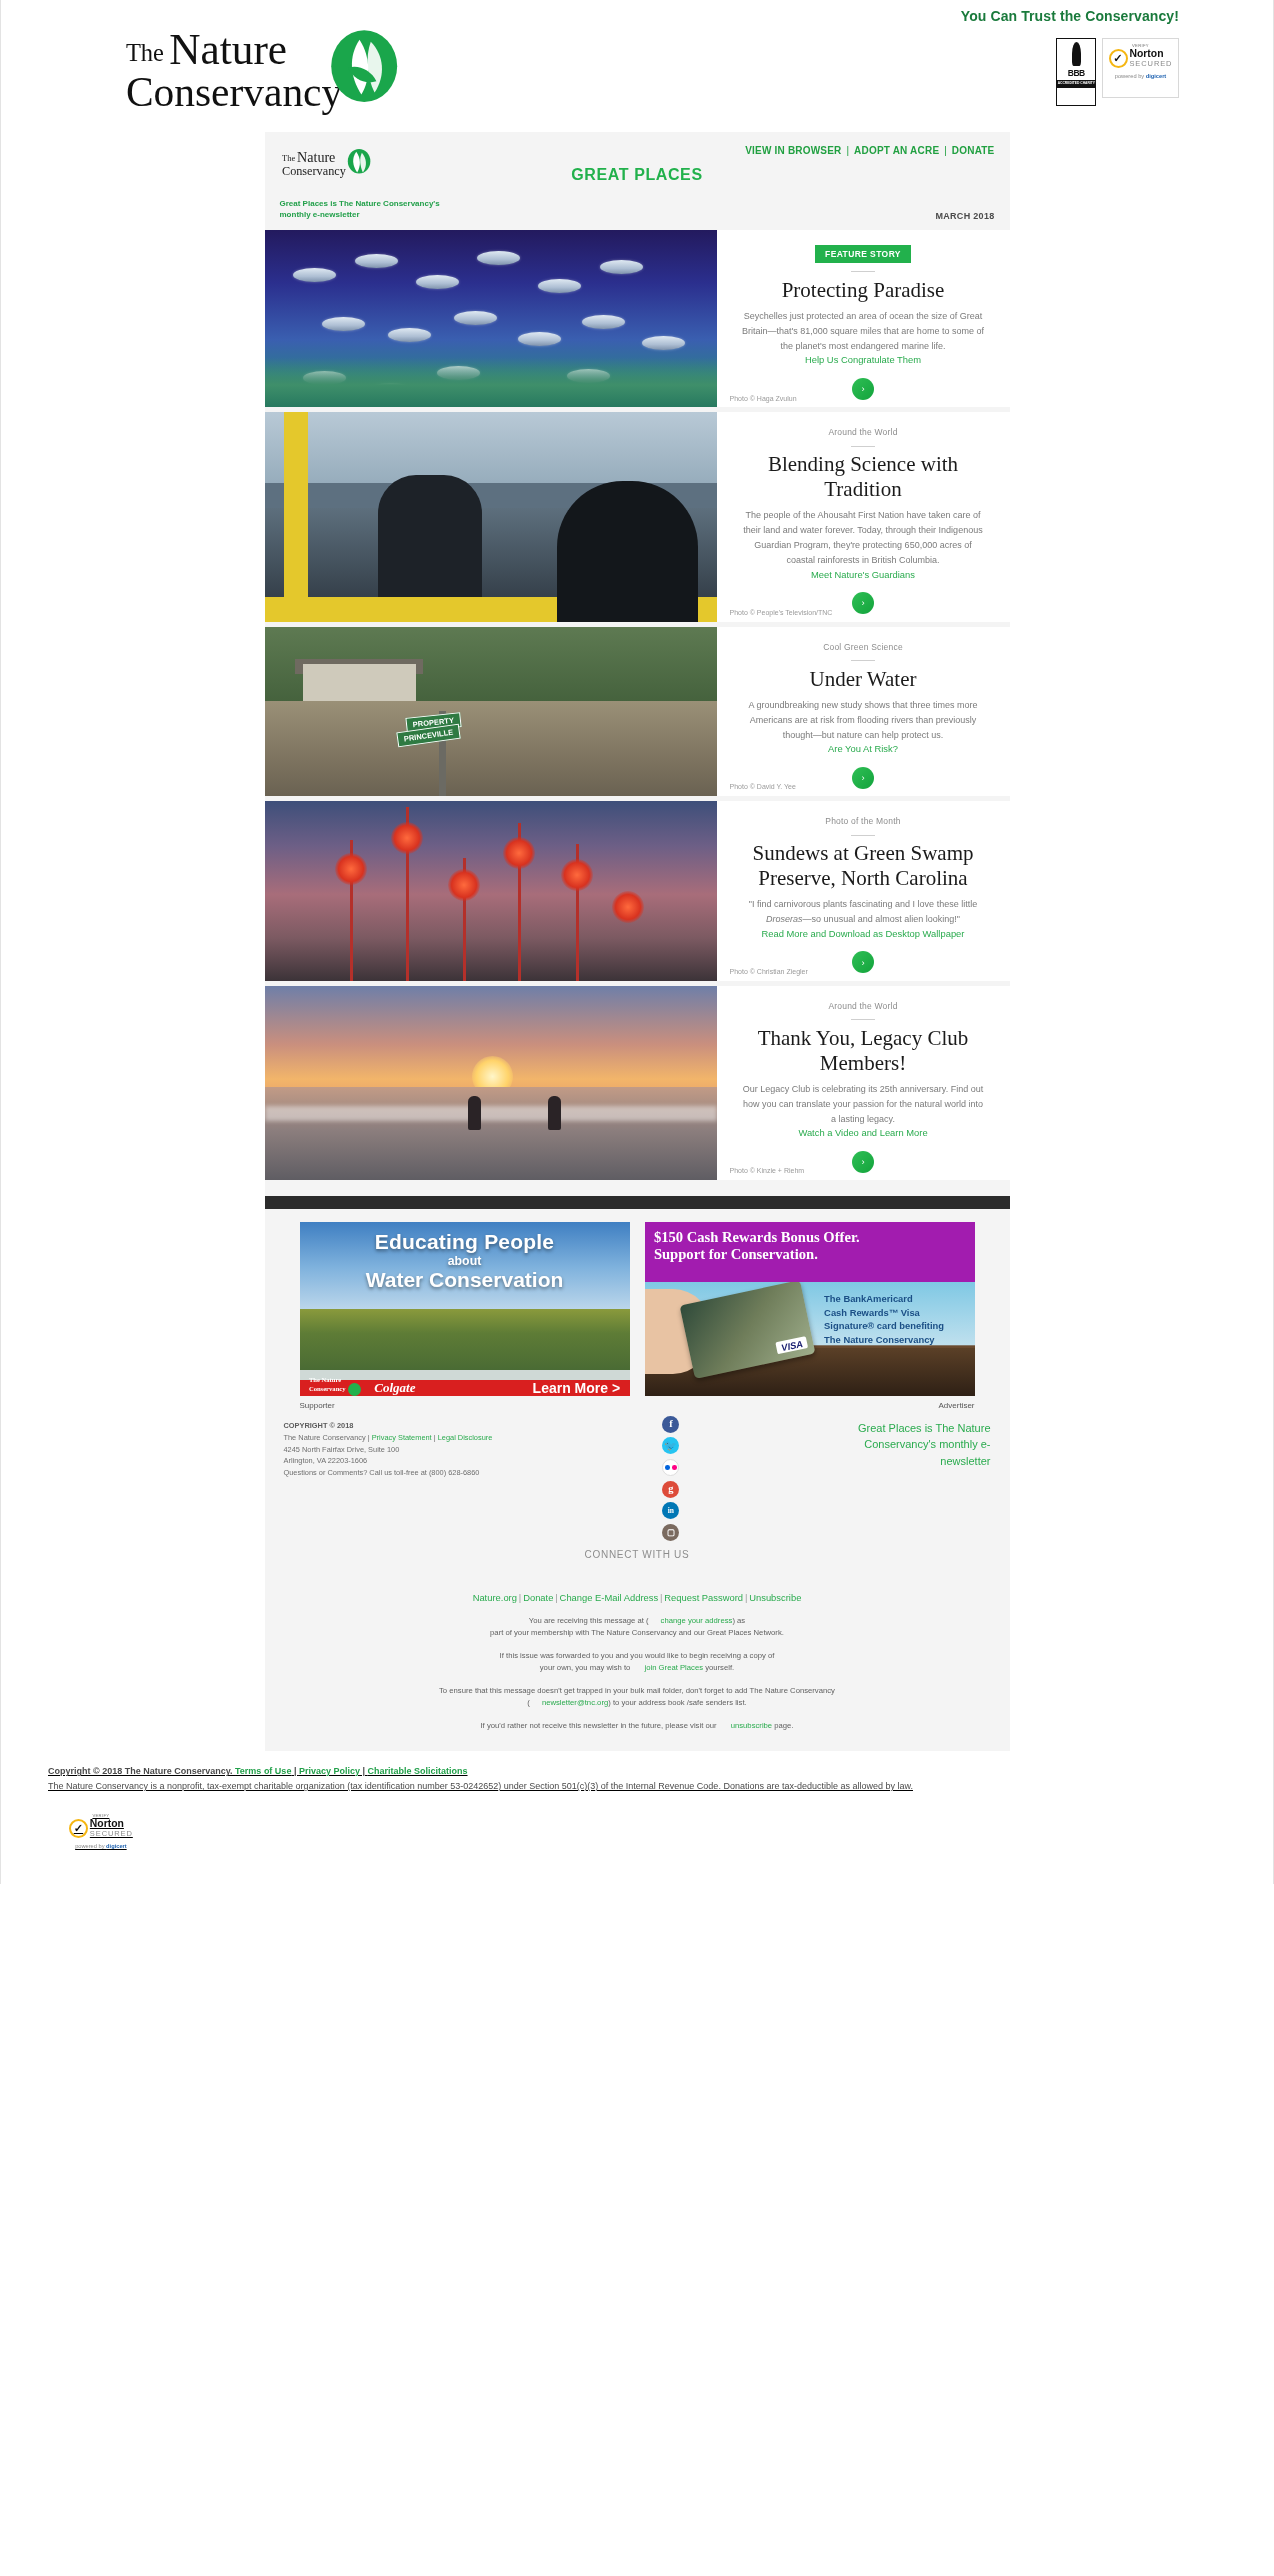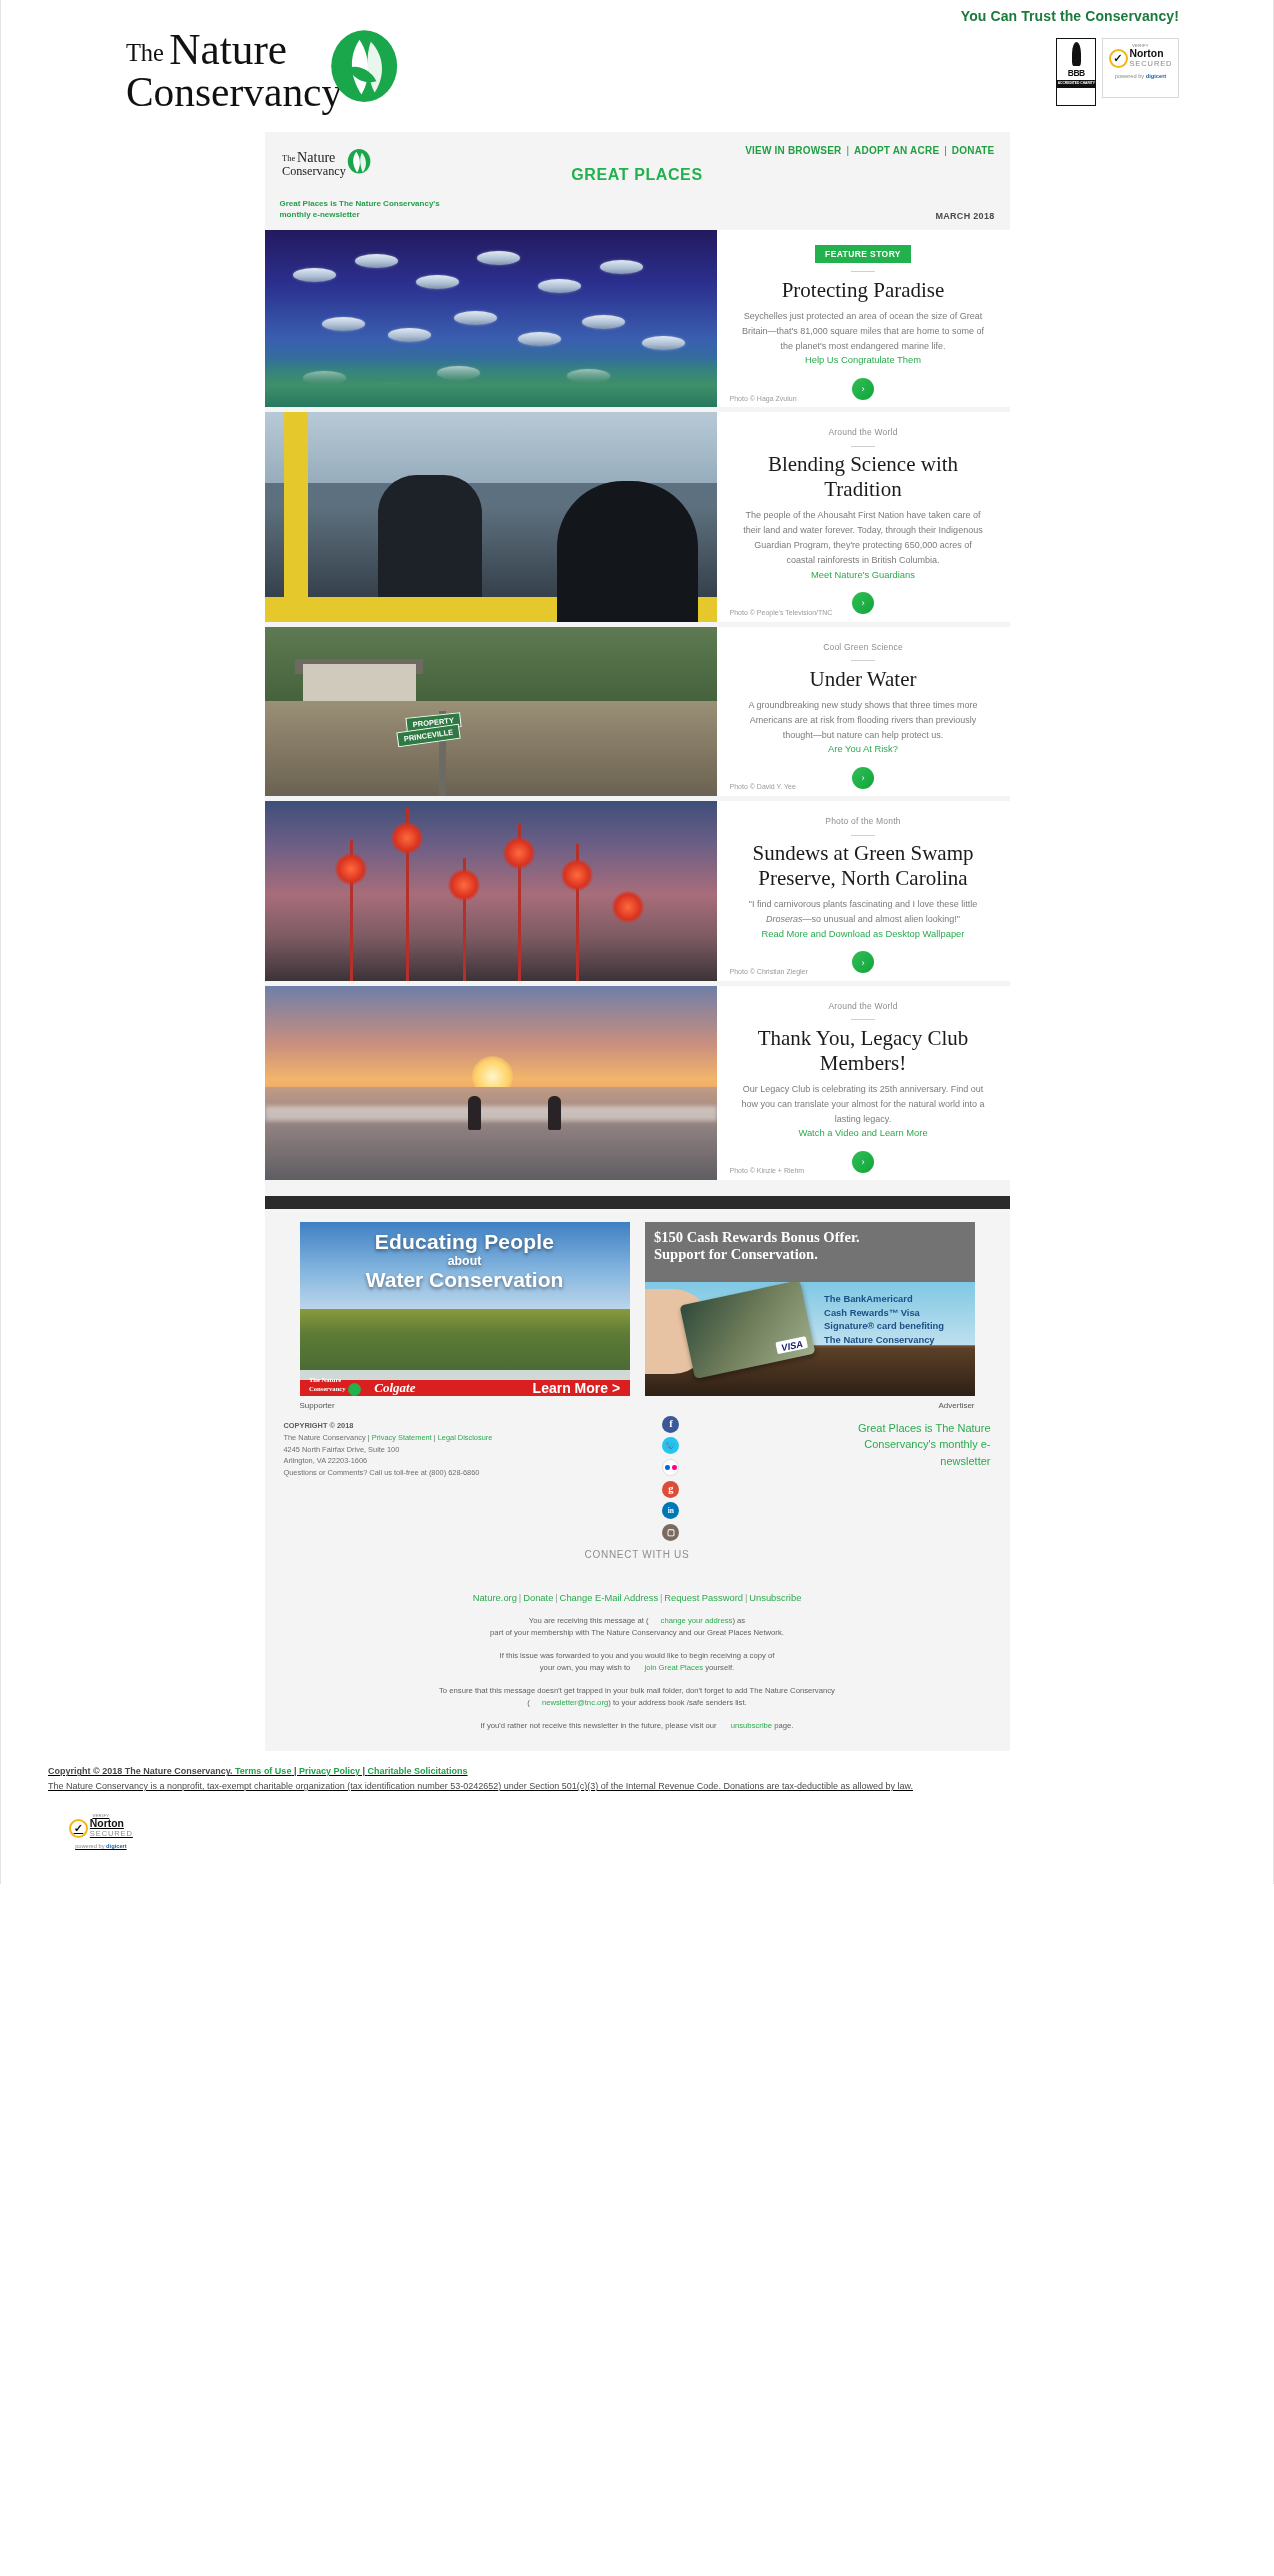--- a/index.html
+++ b/index.html
@@ -180,21 +180,21 @@
   .ad1-l3 { font-size:21px; font-weight:bold; }
   .ad1-bar {
     position:absolute; left:0; right:0; bottom:0; height:16px; background:#d91f1f;
     display:flex; align-items:flex-end; padding: 0 9.4px; gap: 13px;
   }
   .ad1-tnc { color:#fff; font-size:6.6px; font-weight:bold; line-height:1.05; font-family:"Liberation Serif", serif; }
   .ad1-globe { width:13px; height:13px; border-radius:50%; background:#22b14c; display:inline-block; vertical-align:middle; margin-left:2.8px;}
   .ad1-colgate { color:#fff; font-size:13px; font-weight:bold; font-style:italic; font-family:"Liberation Serif", serif; }
   .ad1-learn { color:#fff; font-size:14px; font-weight:bold; margin-left:auto; }
 
-  .ad2-top { position:absolute; top:0; left:0; right:0; height:34%; background:#737373; }
+  .ad2-top { position:absolute; top:0; left:0; right:0; height:34%; background:#a21caf; }
   .ad2-h1 { color:#fff; font-size:14.6px; font-weight:bold; font-family:"Liberation Serif", serif; padding: 6.6px 9.4px 0 9.4px; line-height:1.18; }
   .ad2-mid { position:absolute; top:34%; left:0; right:0; bottom:0; background: linear-gradient(180deg,#7fc8e4 0%,#bfe0ee 55%,#6b4b30 56%,#3c2a1b 100%); }
   .ad2-copy { position:absolute; right:9.4px; top:40%; width:141px; color:#1b4f86; font-size:9.4px; font-weight:bold; line-height:1.45; }
   .ad2-card {
     position:absolute; left:41px; top:40%; width:123px; height:75px; border-radius:4.7px;
     background: linear-gradient(135deg,#2f4a3a,#6f7d5a 50%,#9fae8c); transform: rotate(-12deg);
     box-shadow: 0 2.8px 5.7px rgba(0,0,0,.35);
   }
   .ad2-visa { position:absolute; right:5.7px; bottom:6.6px; background:#fff; color:#1a1f71; font-size:9.4px; font-weight:bold; font-style:italic; padding:0.9px 4.7px; border-radius:1.9px; }
   .ad2-hand { position:absolute; left:0; top:38%; width:66px; height:85px; background:#e8c3a3; border-radius: 0 38px 38px 0; }
@@ -417,21 +417,21 @@
           <div class="sea"></div>
           <div class="foam"></div>
           <div class="kid" style="left:203px;"></div>
           <div class="kid" style="left:283px;"></div>
         </div>
       </div>
       <div class="story-body">
         <div class="kicker">Around the World</div>
         <div class="rule"></div>
         <div class="story-title">Thank You, Legacy Club Members!</div>
-        <div class="story-text">Our Legacy Club is celebrating its 25th anniversary. Find out how you can translate your almost for the natural world into a lasting legacy.</div>
+        <div class="story-text">Our Legacy Club is celebrating its 25th anniversary. Find out how you can translate your passion for the natural world into a lasting legacy.</div>
         <a class="story-cta" href="#">Watch a Video and Learn More</a>
         <div class="arrow-btn">›</div>
         <div class="photo-credit">Photo © Kinzie + Riehm</div>
       </div>
     </div>
 
     <div class="spacer-gray"></div>
     <div class="dark-bar"></div>
 
     <div class="ads-wrap">

